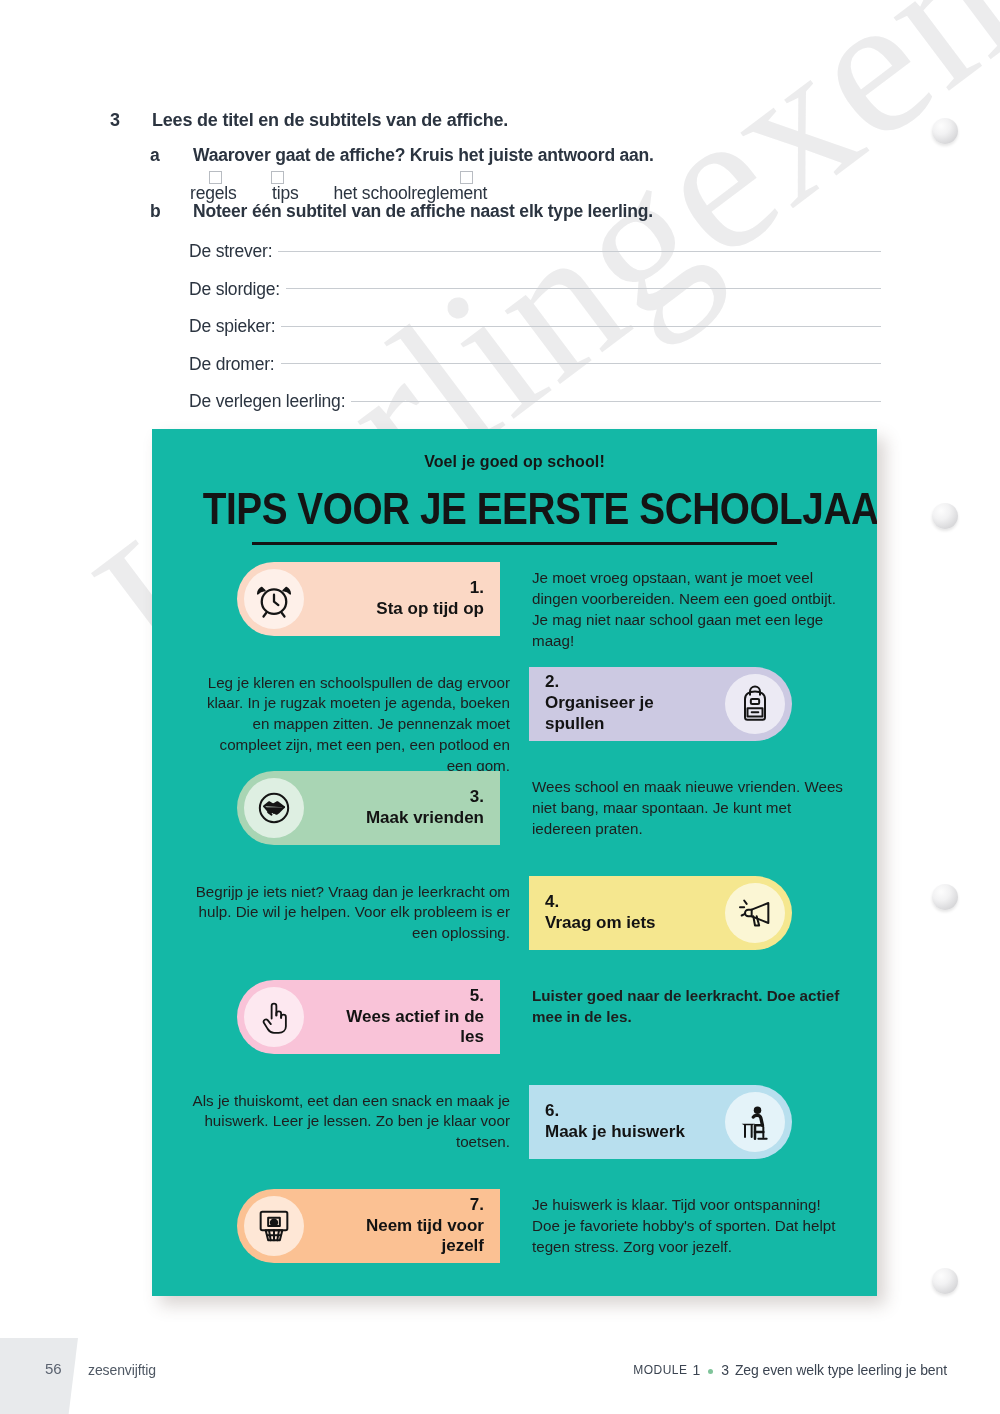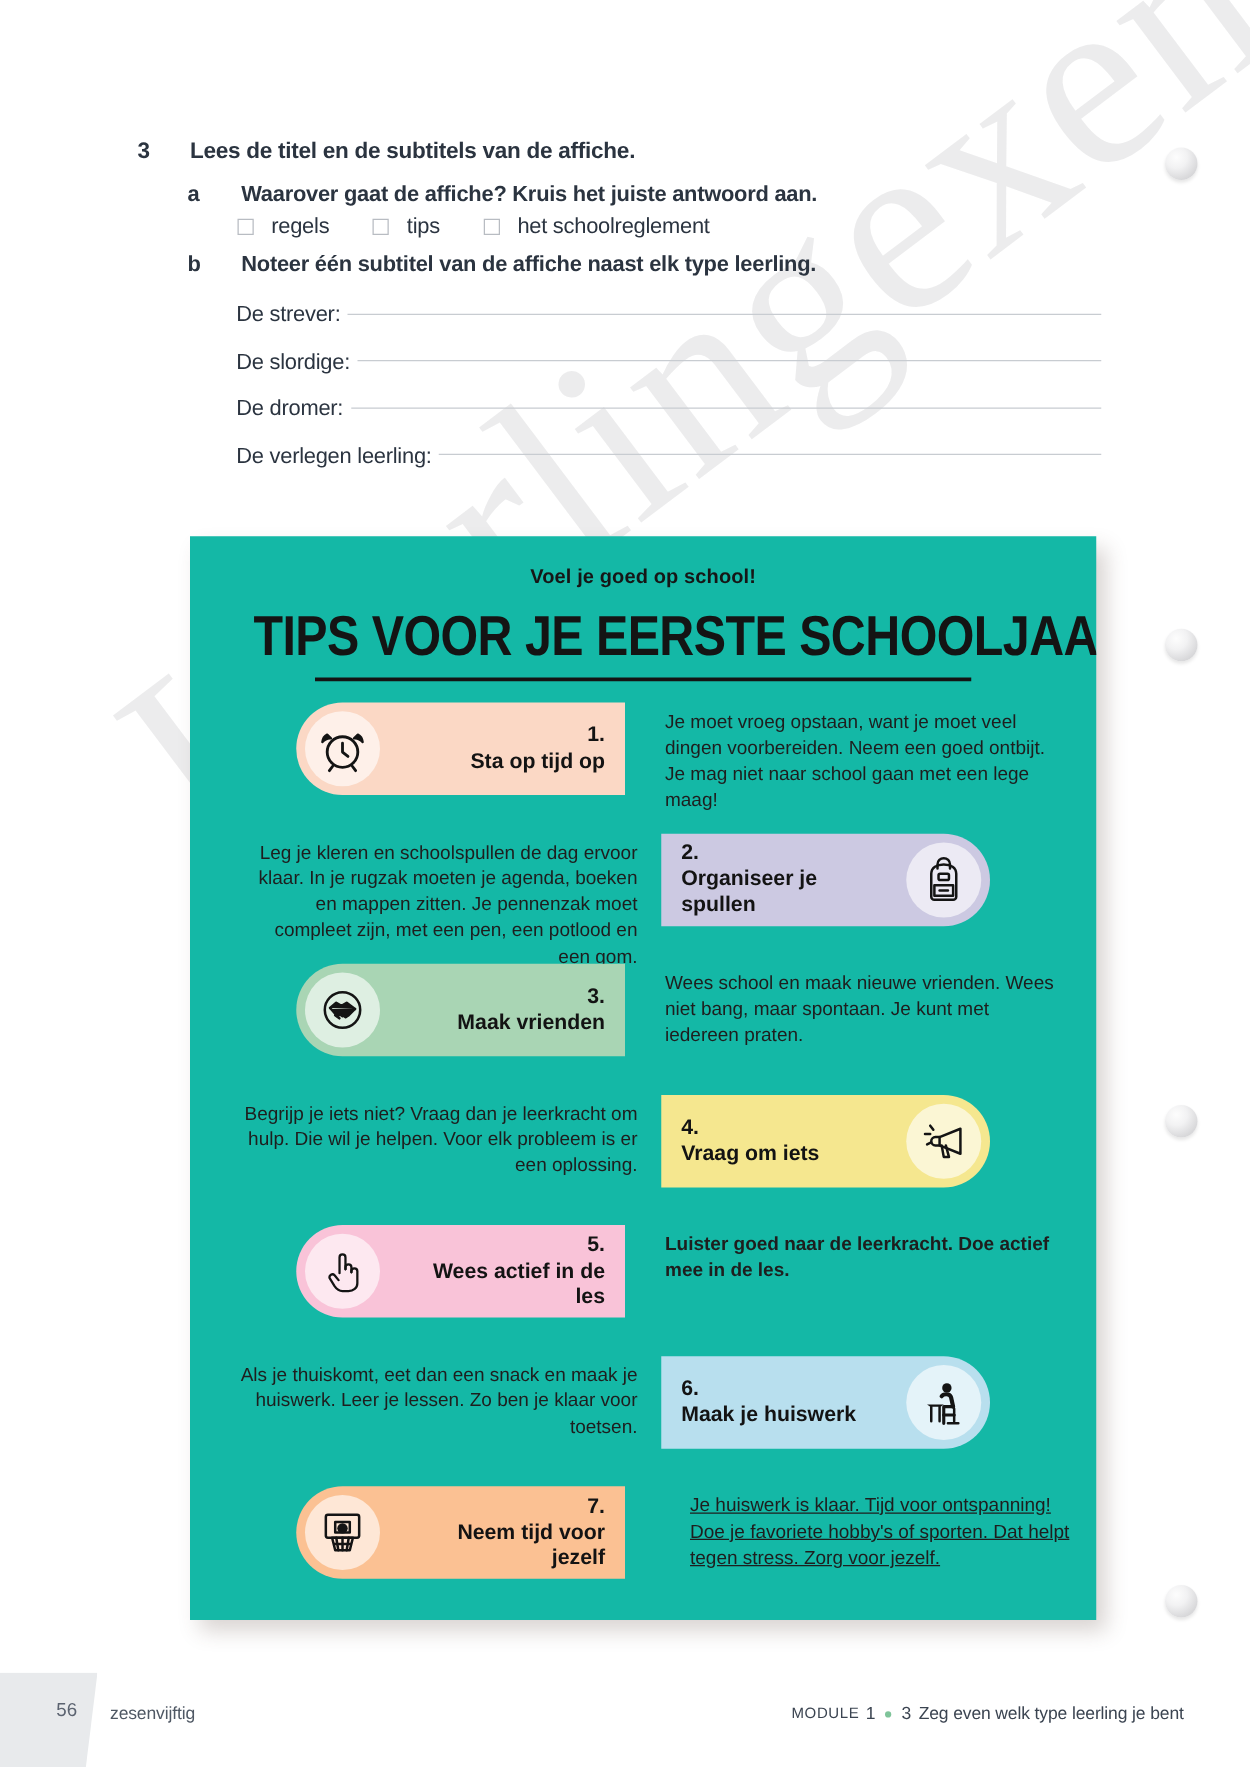--- a/index.html
+++ b/index.html
@@ -108,22 +108,23 @@
   
   #options {
     position: absolute;
     left: 190px;
     top: 170px;
     display: flex;
     align-items: center;
   }
   .opt {
     display: flex;
-    align-items: center;
+    align-items: flex-end;
     margin-right: 35px;
+    flex-direction: column;
   }
   .checkbox {
     width: 13px;
     height: 13px;
     border: 1.4px solid #b8bcc2;
     background: #ffffff;
     display: inline-block;
     margin-right: 14px;
     position: relative;
     top: 1px;
@@ -370,20 +371,24 @@
     <div id="answers">
       <div class="answer-row">
         <span class="answer-label">De strever:</span>
         <span class="answer-rule"></span>
       </div>
       <div class="answer-row">
         <span class="answer-label">De slordige:</span>
         <span class="answer-rule"></span>
       </div>
       <div class="answer-row">
+        <span class="answer-label">De spieker:</span>
+        <span class="answer-rule"></span>
+      </div>
+      <div class="answer-row">
         <span class="answer-label">De dromer:</span>
         <span class="answer-rule"></span>
       </div>
       <div class="answer-row">
         <span class="answer-label">De verlegen leerling:</span>
         <span class="answer-rule"></span>
       </div>
     </div>
   </div>
 
@@ -486,21 +491,21 @@
               <svg width="40" height="40" viewBox="0 0 48 48" fill="none" stroke="#141414" stroke-width="2.4" stroke-linecap="round" stroke-linejoin="round">
       <rect x="8" y="7" width="32" height="22" rx="2"></rect>
       <rect x="17" y="14" width="14" height="10"></rect>
       <path d="M14 29h20l-3 12H17z"></path>
       <path d="M18 29l2 12M24 29v12M30 29l-2 12M16 35h16"></path>
       <circle cx="24" cy="20" r="5" fill="#141414" stroke="none"></circle>
     </svg>
             </div>
             <div class="pill-text align-right"><span class="pill-num">7.</span><span>Neem tijd voor jezelf</span></div>
           </div>
-          <div class="tip-body align-left" style="width: 318px; left: 400px; text-decoration: underline;">Je huiswerk is klaar. Tijd voor ontspanning! Doe je favoriete hobby's of sporten. Dat helpt tegen stress. Zorg voor jezelf.</div>
+          <div class="tip-body align-left" style="width: 318px; left: 380px;">Je huiswerk is klaar. Tijd voor ontspanning! Doe je favoriete hobby's of sporten. Dat helpt tegen stress. Zorg voor jezelf.</div>
         </div>
       </div>
   </div>
 
   <div id="footer-tab"></div>
 
   <div id="footer">
     <div id="page-number">56</div>
     <div id="page-word">zesenvijftig</div>
     <div id="footer-right">

